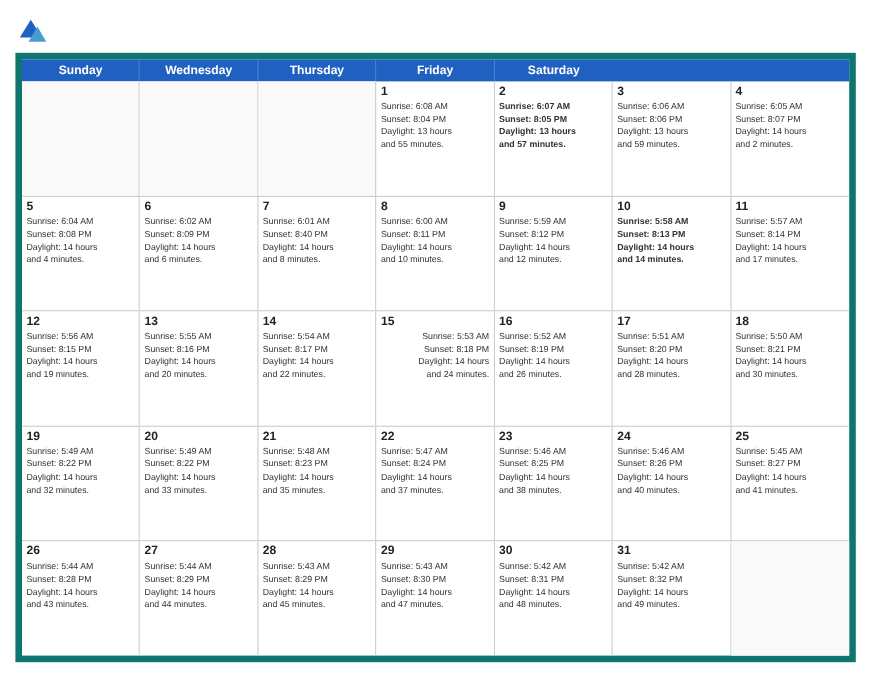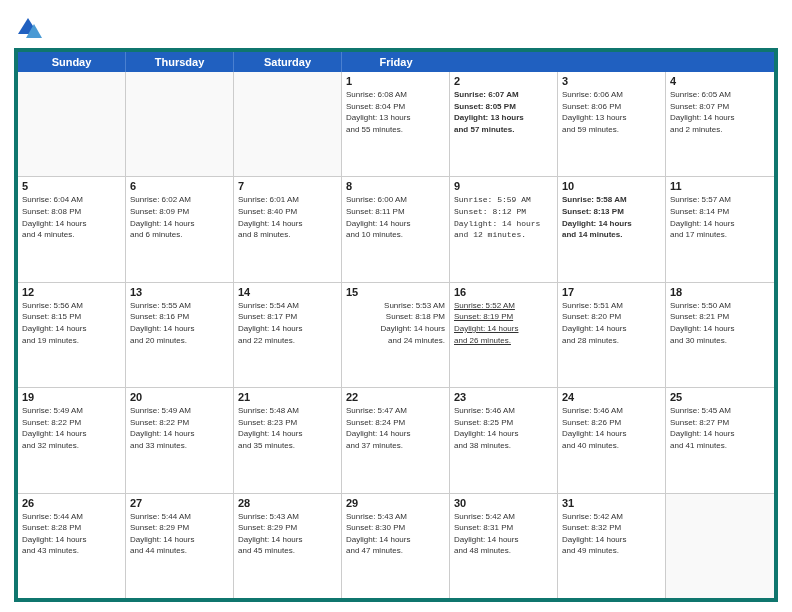--- a/index.html
+++ b/index.html
@@ -58,21 +58,21 @@
       line-height: 1.1;
     }
     .title-location {
       font-size: 14px;
       color: #444;
     }
     .calendar {
       flex: 1;
       display: flex;
       flex-direction: column;
-      border: 4px solid #0f766e;
+      border: 6px solid #0f766e;
     }
     .cal-header {
       display: grid;
       grid-template-columns: repeat(7, 1fr);
       background: #2060c0;
     }
     .cal-header-cell {
       color: #fff;
       font-size: 11px;
       font-weight: bold;
@@ -133,23 +133,24 @@
     </div>
     <div class="title-block">
       <div class="title-month"></div>
       <div class="title-location"></div>
     </div>
   </div>
 
   <div class="calendar">
     <div class="cal-header">
     <div class="cal-header-cell">Sunday</div>
+        <div class="cal-header-cell">Wednesday</div>
         <div class="cal-header-cell">Thursday</div>
+        <div class="cal-header-cell">Friday</div>
         <div class="cal-header-cell">Saturday</div>
-        <div class="cal-header-cell">Friday</div>
       </div>
     <div class="cal-body">
     <div class="cal-row">
           <div class="cal-cell empty"></div>
           <div class="cal-cell empty"></div>
           <div class="cal-cell empty"></div>
           <div class="cal-cell">
             <div class="cell-day">1</div>
             <div class="cell-info" style="white-space: pre-line;">Sunrise: 6:08 AM
 Sunset: 8:04 PM
@@ -202,21 +203,21 @@
           </div>
           <div class="cal-cell">
             <div class="cell-day">8</div>
             <div class="cell-info" style="white-space: pre-line;">Sunrise: 6:00 AM
 Sunset: 8:11 PM
 Daylight: 14 hours
 and 10 minutes.</div>
           </div>
           <div class="cal-cell">
             <div class="cell-day">9</div>
-            <div class="cell-info" style="white-space: pre-line; font-family: Liberation Mono, monospace;">Sunrise: 5:59 AM
+            <div class="cell-info" style="white-space: pre-line;">Sunrise: 5:59 AM
 Sunset: 8:12 PM
 Daylight: 14 hours
 and 12 minutes.</div>
           </div>
           <div class="cal-cell">
             <div class="cell-day">10</div>
             <div class="cell-info" style="white-space: pre-line; font-weight: bold;">Sunrise: 5:58 AM
 Sunset: 8:13 PM
 Daylight: 14 hours
 and 14 minutes.</div>
@@ -253,21 +254,21 @@
           </div>
           <div class="cal-cell">
             <div class="cell-day">15</div>
             <div class="cell-info" style="white-space: pre-line; text-align: right;">Sunrise: 5:53 AM
 Sunset: 8:18 PM
 Daylight: 14 hours
 and 24 minutes.</div>
           </div>
           <div class="cal-cell">
             <div class="cell-day">16</div>
-            <div class="cell-info" style="white-space: pre-line; text-decoration: underline;">Sunrise: 5:52 AM
+            <div class="cell-info" style="white-space: pre-line;">Sunrise: 5:52 AM
 Sunset: 8:19 PM
 Daylight: 14 hours
 and 26 minutes.</div>
           </div>
           <div class="cal-cell">
             <div class="cell-day">17</div>
             <div class="cell-info" style="white-space: pre-line;">Sunrise: 5:51 AM
 Sunset: 8:20 PM
 Daylight: 14 hours
 and 28 minutes.</div>

